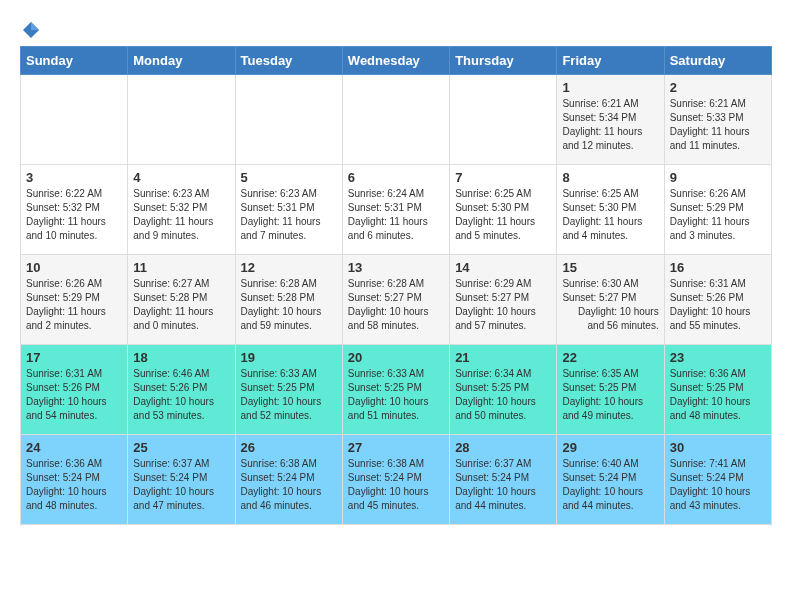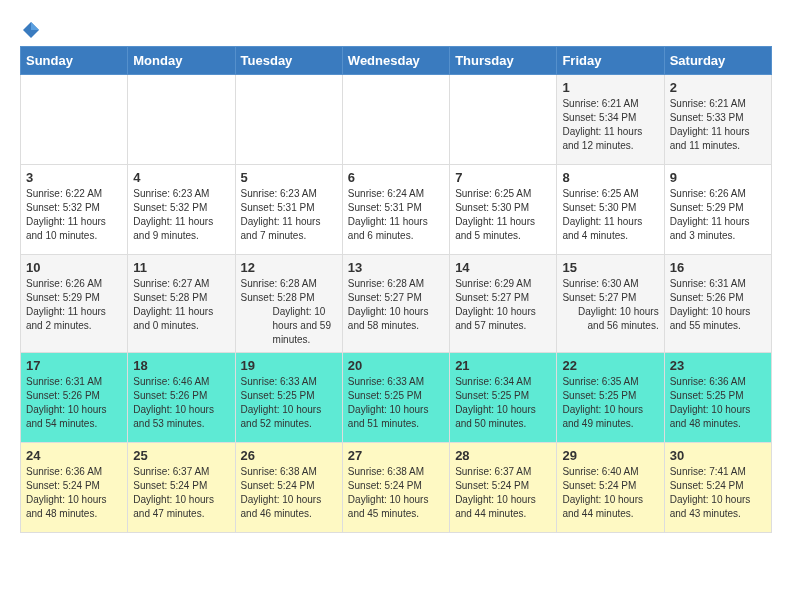--- a/index.html
+++ b/index.html
@@ -209,21 +209,21 @@
             <span style="display: block;">Sunrise: 6:27 AM</span>
             <span style="display: block;">Sunset: 5:28 PM</span>
             <span style="display: block;">Daylight: 11 hours and 0 minutes.</span>
           </div>
         </td>
         <td>
           <span class="day-num">12</span>
           <div class="cell-info">
             <span style="display: block;">Sunrise: 6:28 AM</span>
             <span style="display: block;">Sunset: 5:28 PM</span>
-            <span style="display: block; margin-left: 32px;">Daylight: 10 hours and 59 minutes.</span>
+            <span style="display: block;">Daylight: 10 hours and 59 minutes.</span>
           </div>
         </td>
         <td>
           <span class="day-num">13</span>
           <div class="cell-info">
             <span style="display: block;">Sunrise: 6:28 AM</span>
             <span style="display: block;">Sunset: 5:27 PM</span>
             <span style="display: block;">Daylight: 10 hours and 58 minutes.</span>
           </div>
         </td>
@@ -303,21 +303,21 @@
         </td>
         <td>
           <span class="day-num">23</span>
           <div class="cell-info">
             <span style="display: block;">Sunrise: 6:36 AM</span>
             <span style="display: block;">Sunset: 5:25 PM</span>
             <span style="display: block;">Daylight: 10 hours and 48 minutes.</span>
           </div>
         </td>
       </tr>
-      <tr style="background-color: #fef9c3;">
+      <tr style="background-color: #7dd3fc;">
         <td>
           <span class="day-num">24</span>
           <div class="cell-info">
             <span style="display: block;">Sunrise: 6:36 AM</span>
             <span style="display: block;">Sunset: 5:24 PM</span>
             <span style="display: block;">Daylight: 10 hours and 48 minutes.</span>
           </div>
         </td>
         <td>
           <span class="day-num">25</span>

